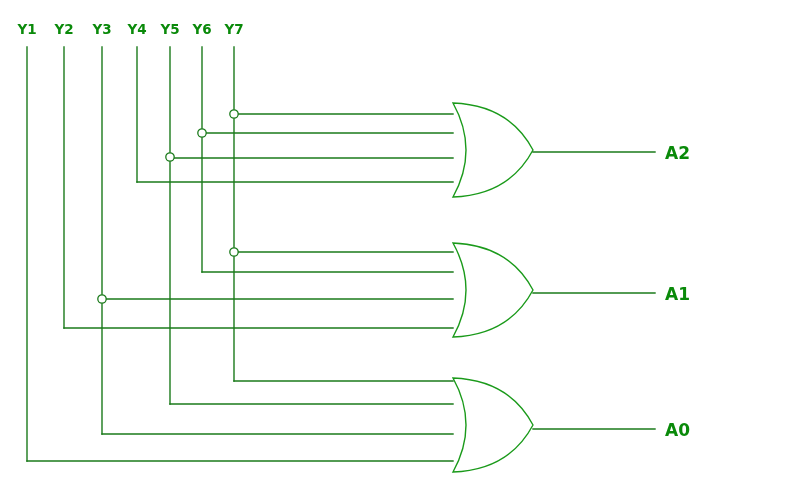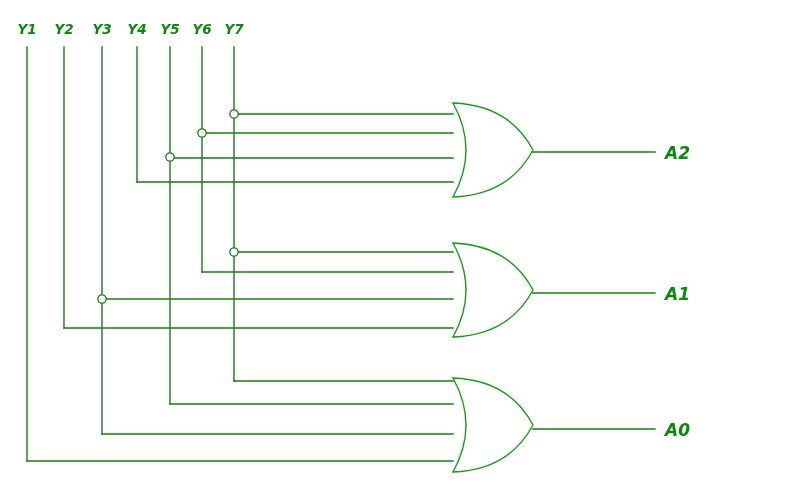--- a/index.html
+++ b/index.html
@@ -2,21 +2,21 @@
 <html><head>
 <meta charset="utf-8">
 <style>
   html,body{margin:0;padding:0;}
   body{
     width:791px;height:496px;
     background:#ffffff;
     font-family:"DejaVu Sans", sans-serif;
     overflow:hidden;
   }
-  #stage{position:relative;width:791px;height:356px;font-style:italic;}
+  #stage{position:relative;width:791px;height:356px;}
   svg#circuit{position:absolute;left:0;top:0;width:791px;height:496px;display:block;}
   .wire{stroke:#1a7a1a;stroke-width:1.4;fill:none;stroke-linecap:square;}
   .gate{stroke:#1a9a1a;stroke-width:1.4;fill:none;}
   .jdot{stroke:#1a7a1a;stroke-width:1.3;fill:#ffffff;}
   text.lbl{
     font-family:"DejaVu Sans", sans-serif;
     font-weight:bold;
     fill:#0a8a0a;
   }
   text.in-lbl{font-size:13.5px;text-anchor:middle;}

